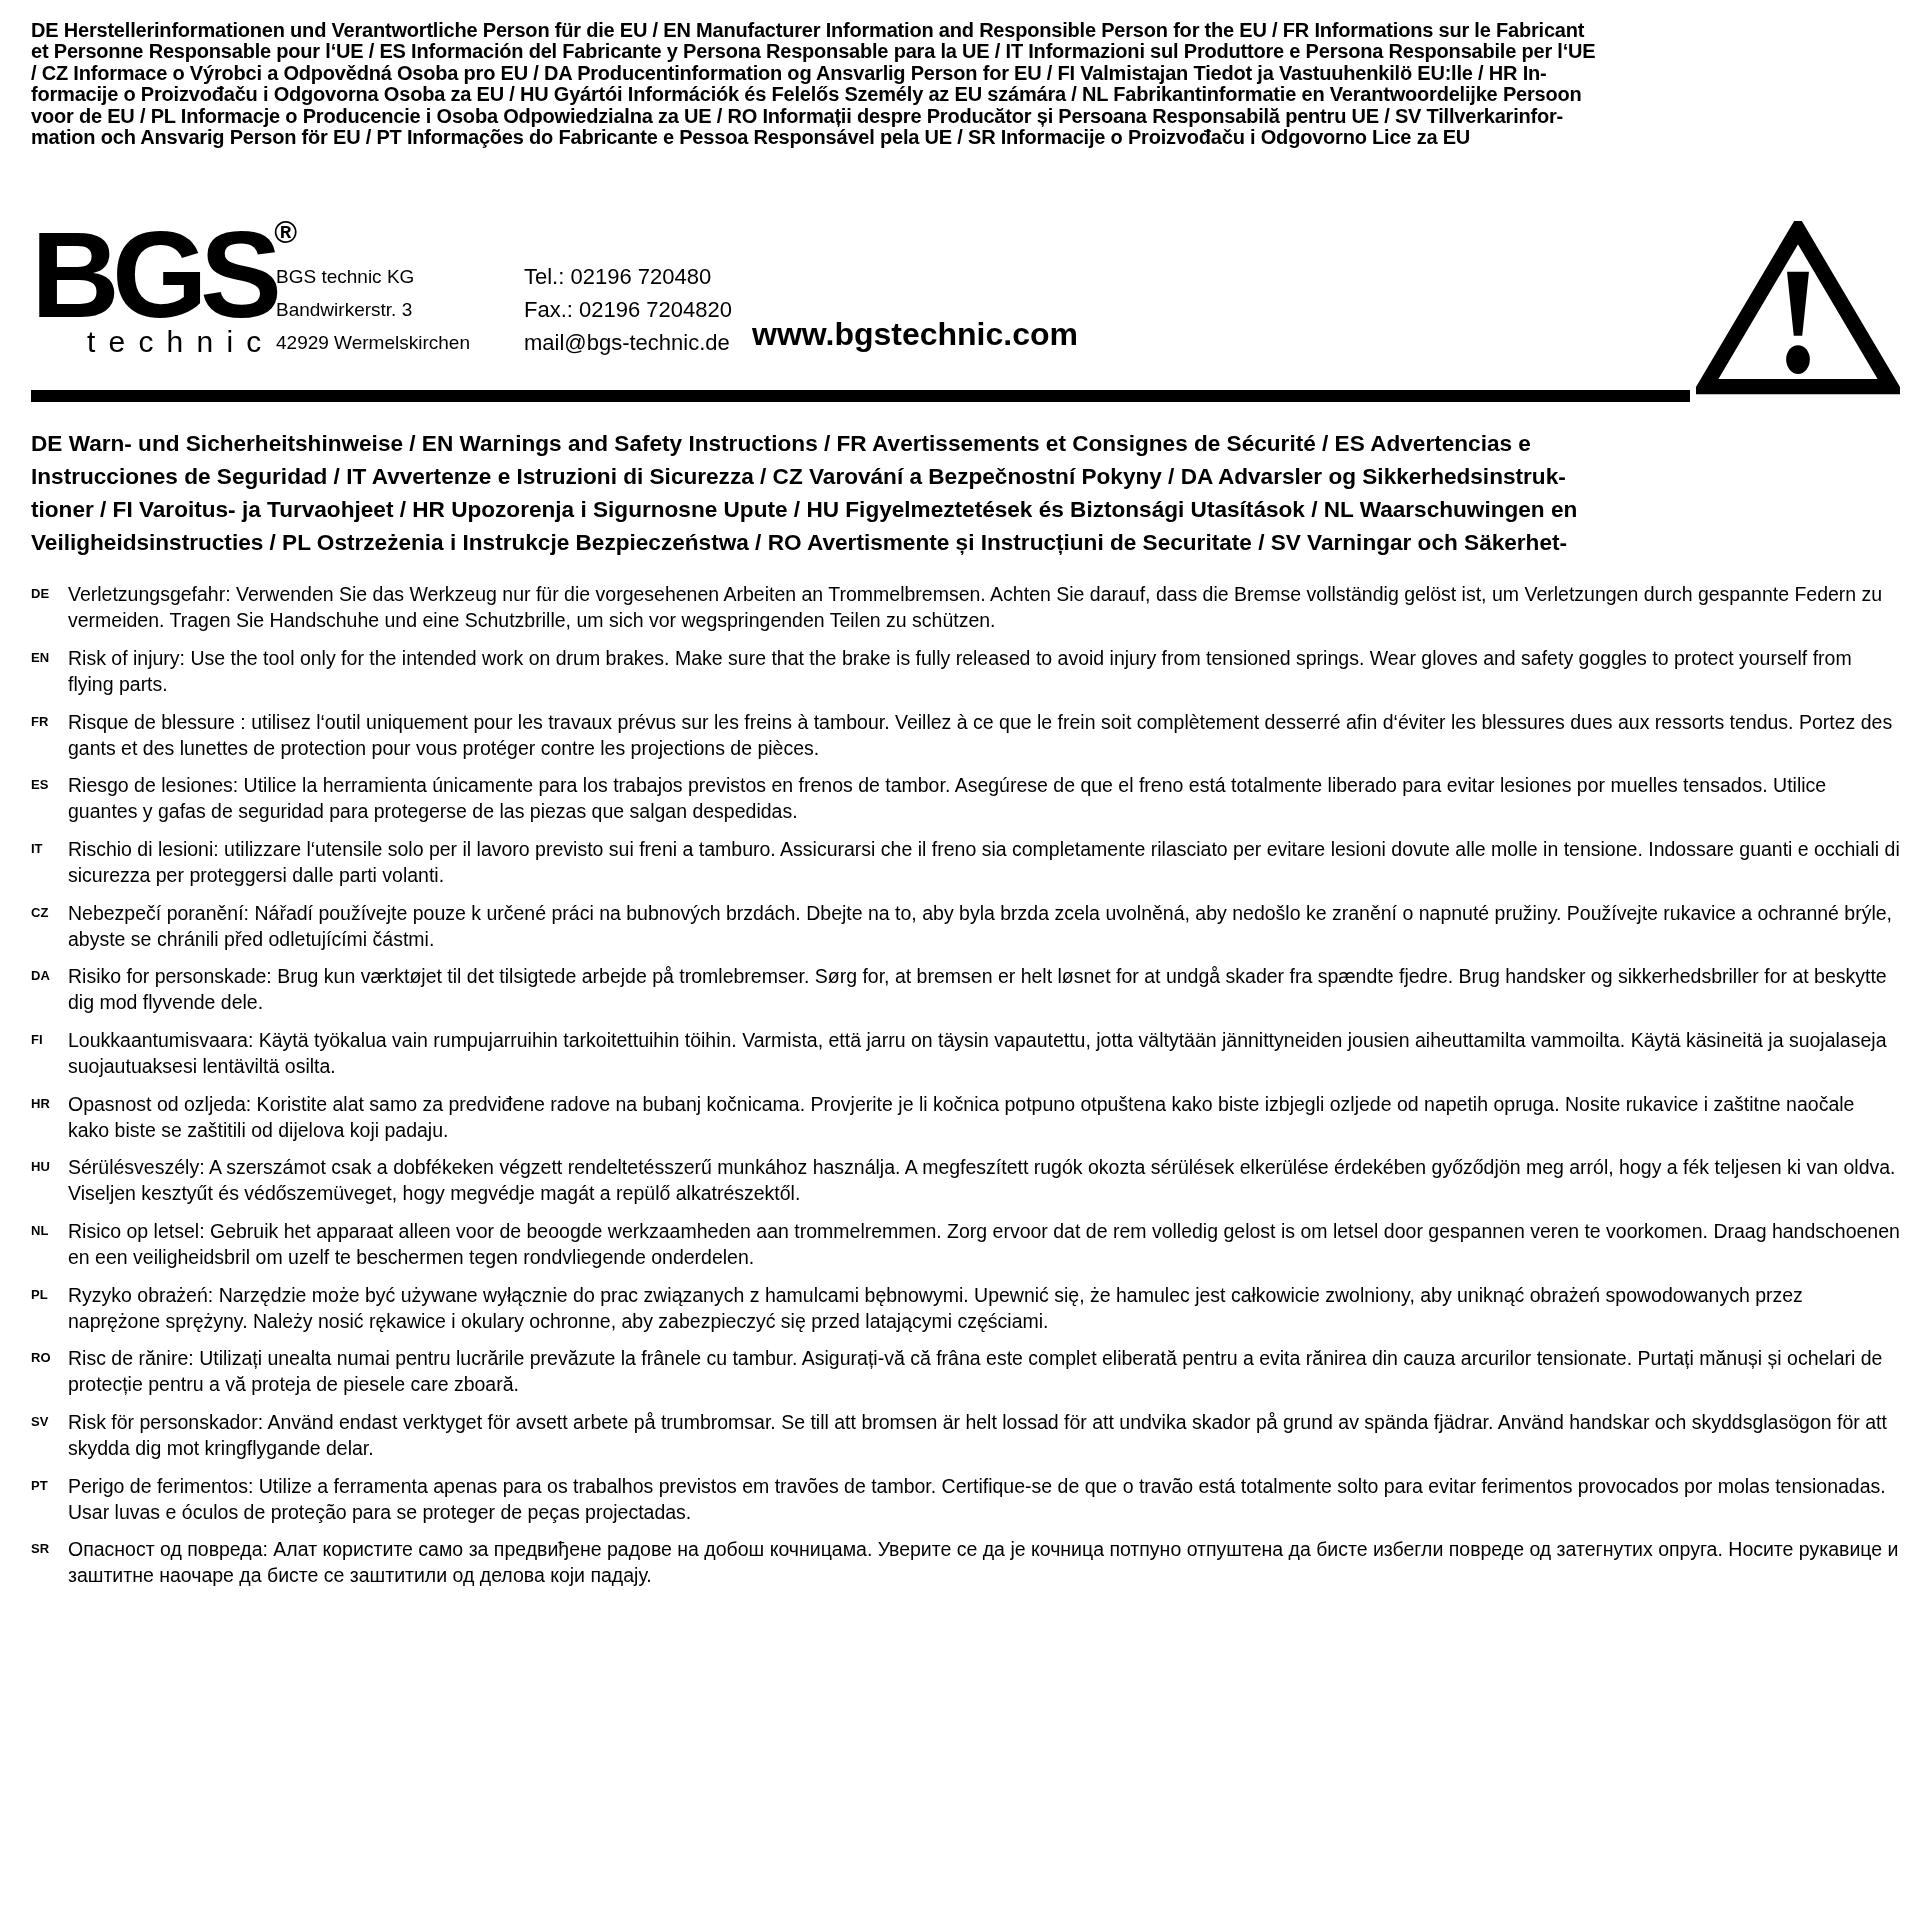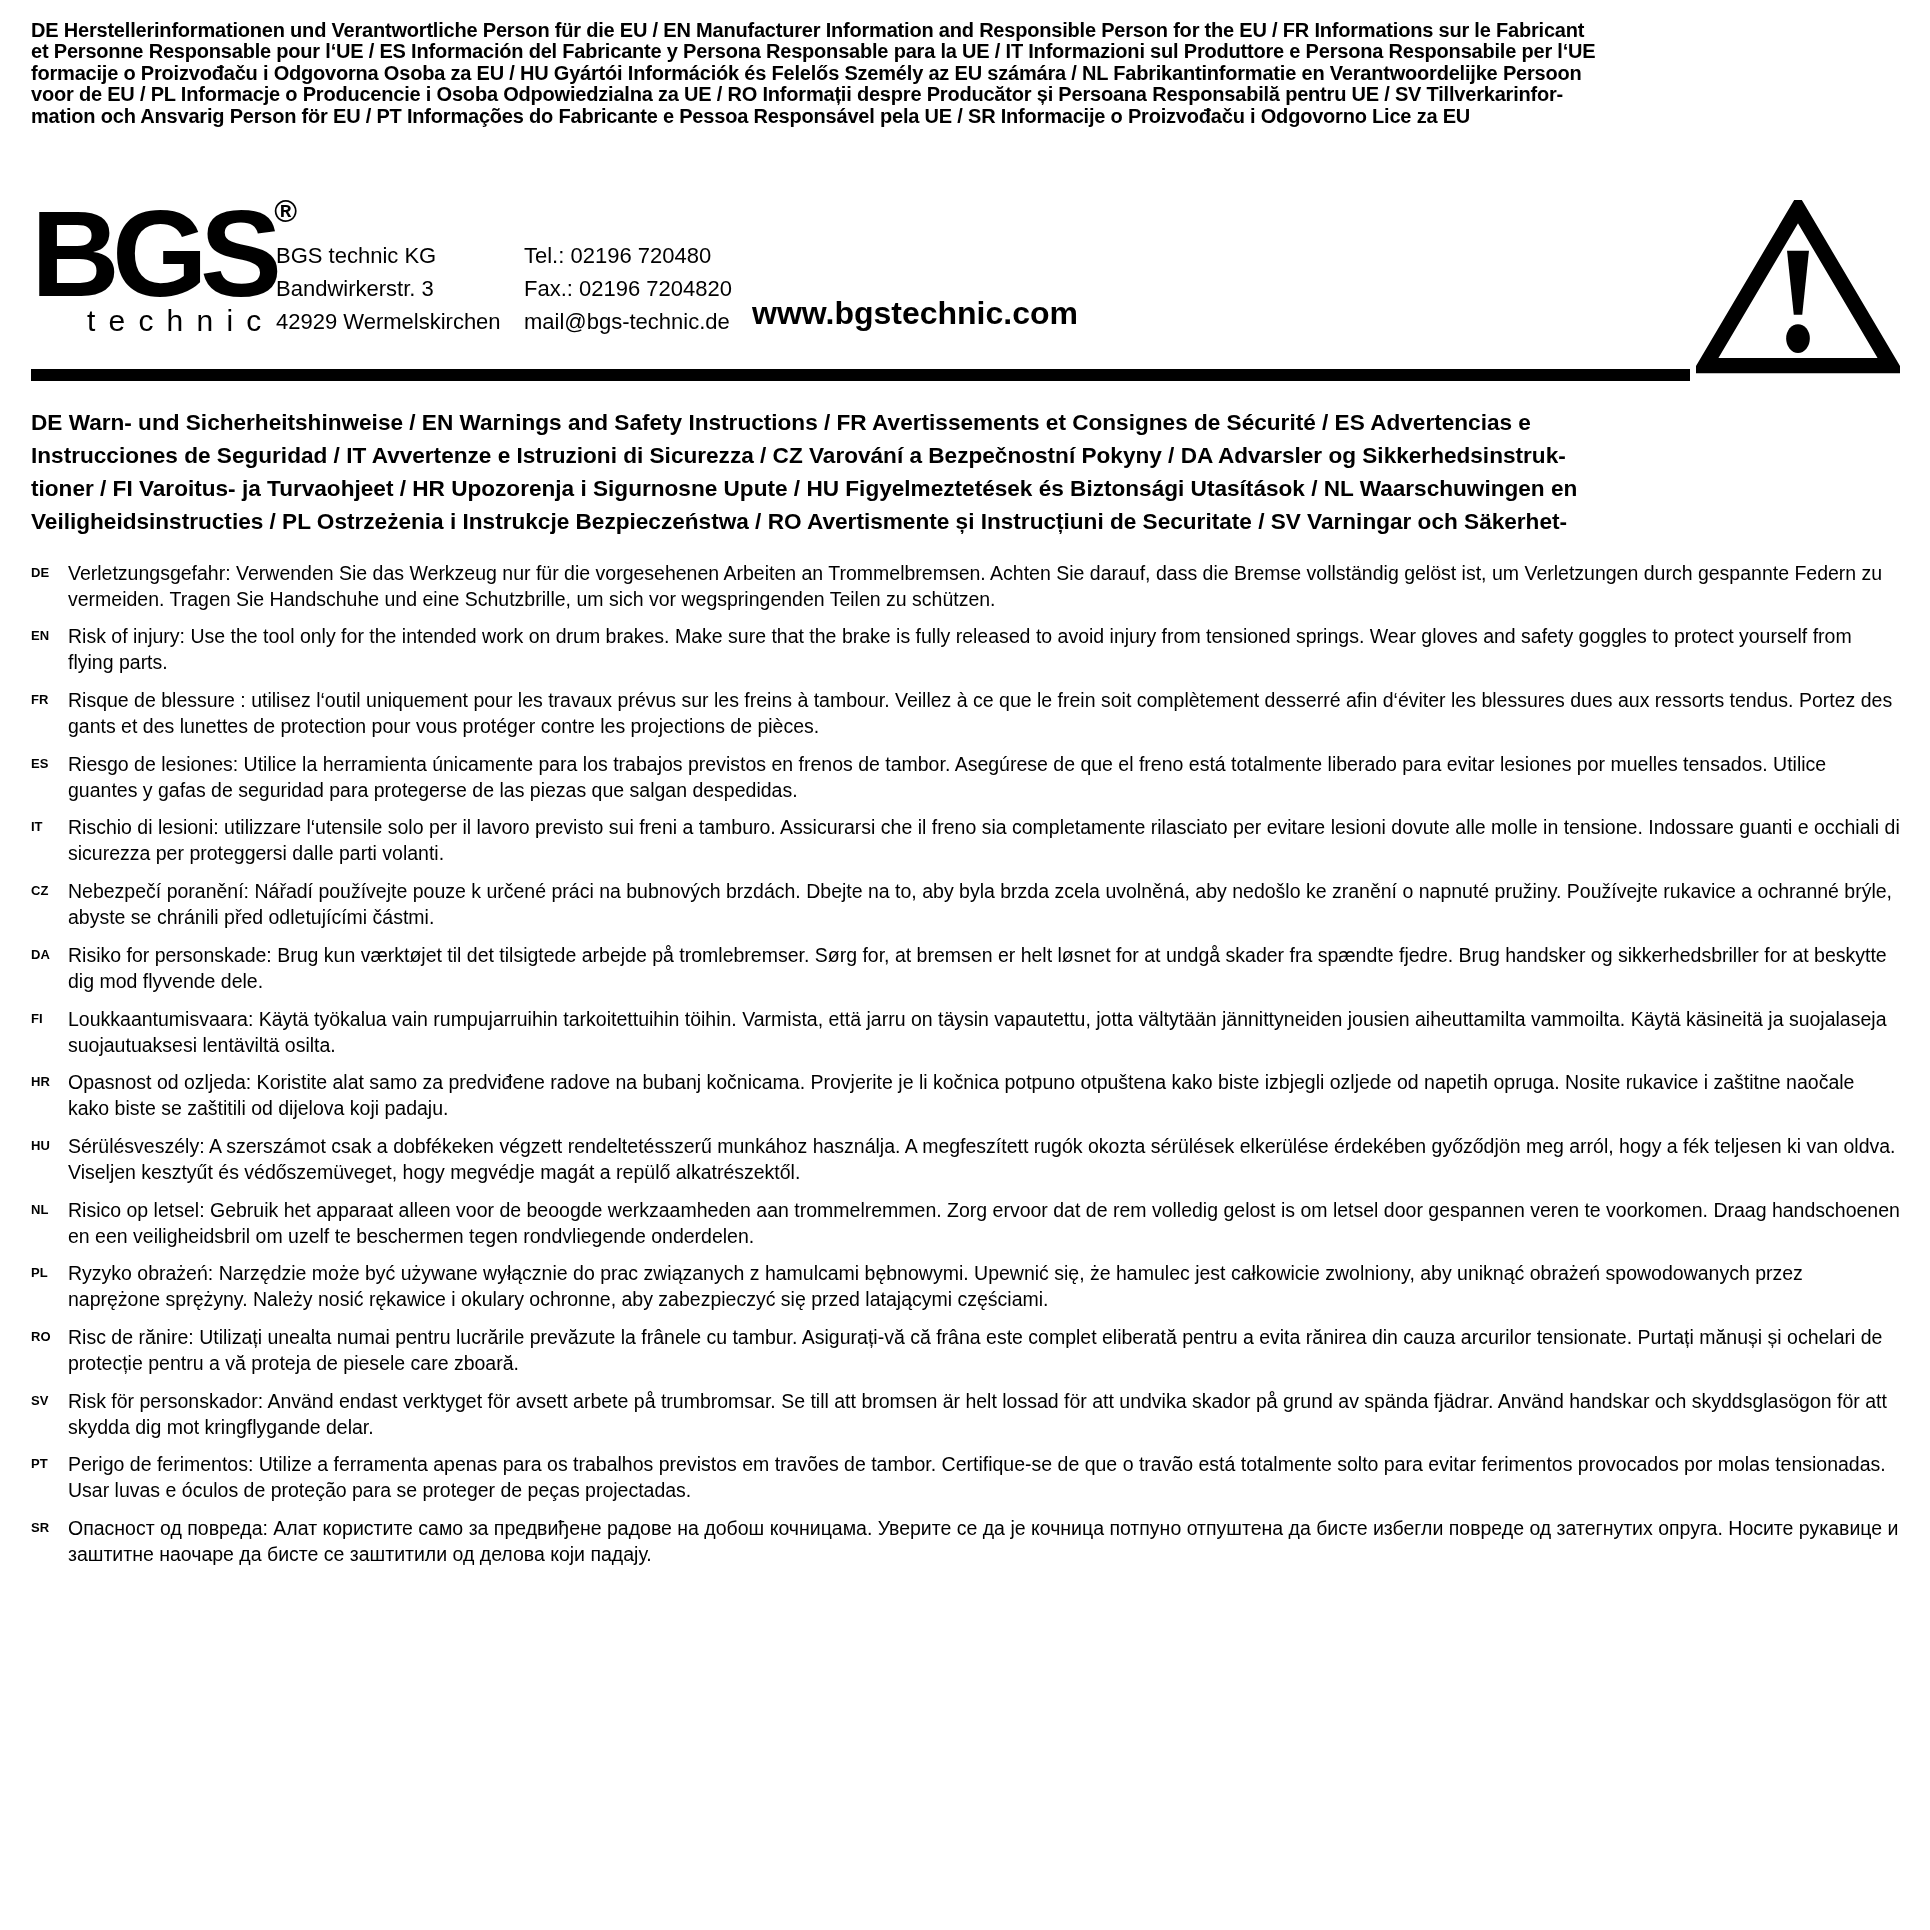--- a/index.html
+++ b/index.html
@@ -38,21 +38,21 @@
   .logo-reg { font-size: 31px; font-weight: bold; vertical-align: 74px; letter-spacing: 0; }
   .logo-technic {
     font-size: 30px;
     font-weight: normal;
     letter-spacing: 13.2px;
     margin-left: 56px;
     margin-top: 1.6px;
     white-space: nowrap;
   }
 
-  .addr { margin-left: 44px; width: 248px; margin-top: 39px; font-size: 22px; line-height: 33px; }
+  .addr { margin-left: 44px; width: 248px; margin-top: 39px; font-size: 19px; line-height: 33px; }
   .contact { width: 228px; margin-top: 39px; font-size: 22px; line-height: 33px; }
   .website { font-size: 32px; font-weight: bold; margin-top: 95px; white-space: nowrap; }
 
   .rule { height: 11.7px; background: #000; margin-top: 31px; }
 
   .triangle-box { flex: 0 0 210px; width: 210px; display: flex; justify-content: flex-end; }
 
   
   .s-heading { margin-top: 25px; font-weight: bold; font-size: 22.6px; line-height: 33px; }
   .s-line { white-space: nowrap; }
@@ -64,20 +64,21 @@
   .w-text { flex: 1 1 auto; font-size: 19.5px; line-height: 26px; }
 </style>
 </head>
 <body>
 
 <div class="page">
 
   <div class="m-heading">
     <div class="m-line">DE Herstellerinformationen und Verantwortliche Person für die EU  /  EN Manufacturer Information and Responsible Person for the EU  /  FR Informations sur le Fabricant</div>
     <div class="m-line">et Personne Responsable pour l‘UE  /  ES Información del Fabricante y Persona Responsable para la UE  /  IT Informazioni sul Produttore e Persona Responsabile per l‘UE</div>
+    <div class="m-line">/  CZ Informace o Výrobci a Odpovědná Osoba pro EU  /  DA Producentinformation og Ansvarlig Person for EU  /  FI Valmistajan Tiedot ja Vastuuhenkilö EU:lle  /  HR In-</div>
     <div class="m-line">formacije o Proizvođaču i Odgovorna Osoba za EU  /  HU Gyártói Információk és Felelős Személy az EU számára  /  NL Fabrikantinformatie en Verantwoordelijke Persoon</div>
     <div class="m-line">voor de EU  /  PL Informacje o Producencie i Osoba Odpowiedzialna za UE  /  RO Informații despre Producător și Persoana Responsabilă pentru UE  /  SV Tillverkarinfor-</div>
     <div class="m-line">mation och Ansvarig Person för EU  /  PT Informações do Fabricante e Pessoa Responsável pela UE  /  SR Informacije o Proizvođaču i Odgovorno Lice za EU</div>
   </div>
 
   <div class="brand-section">
     <div class="brand-left">
       <div class="brand-row">
 
         <div class="logo">

